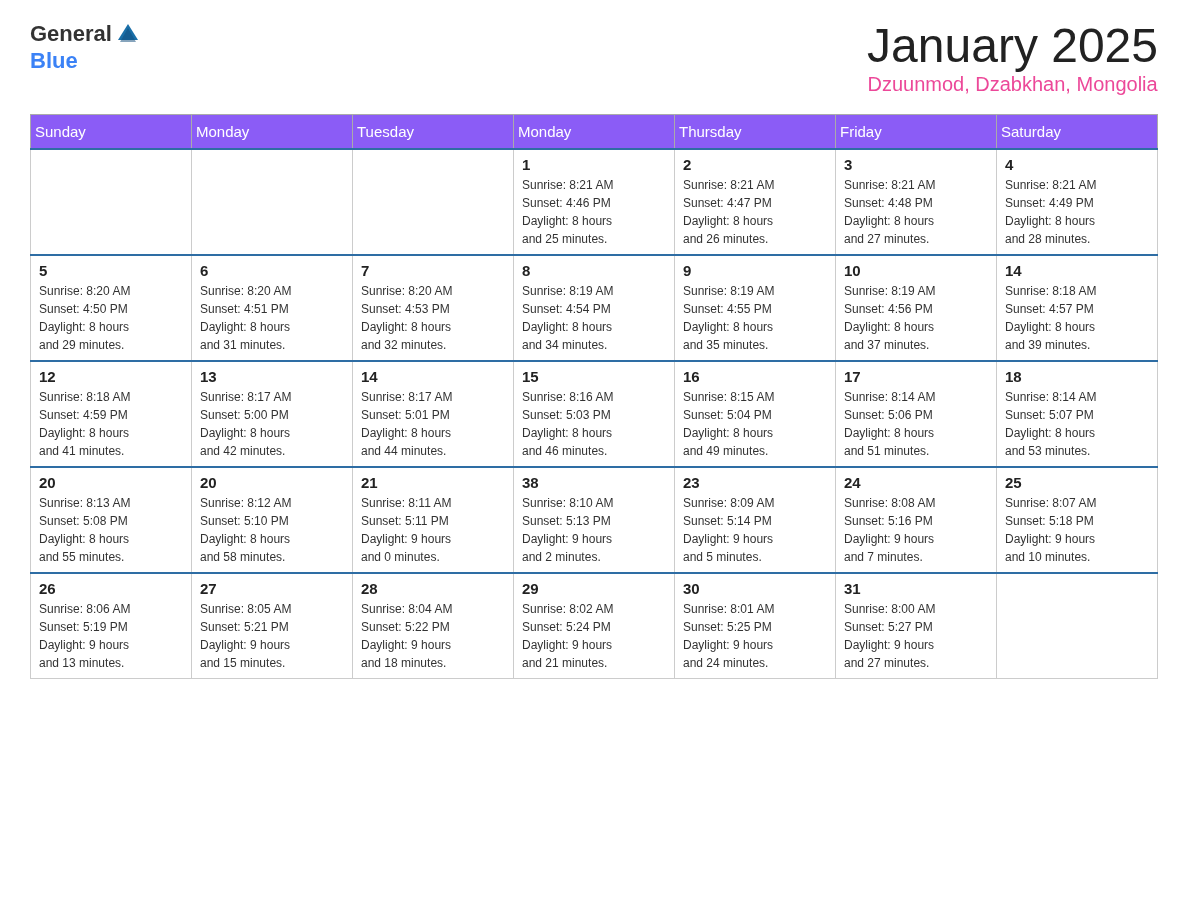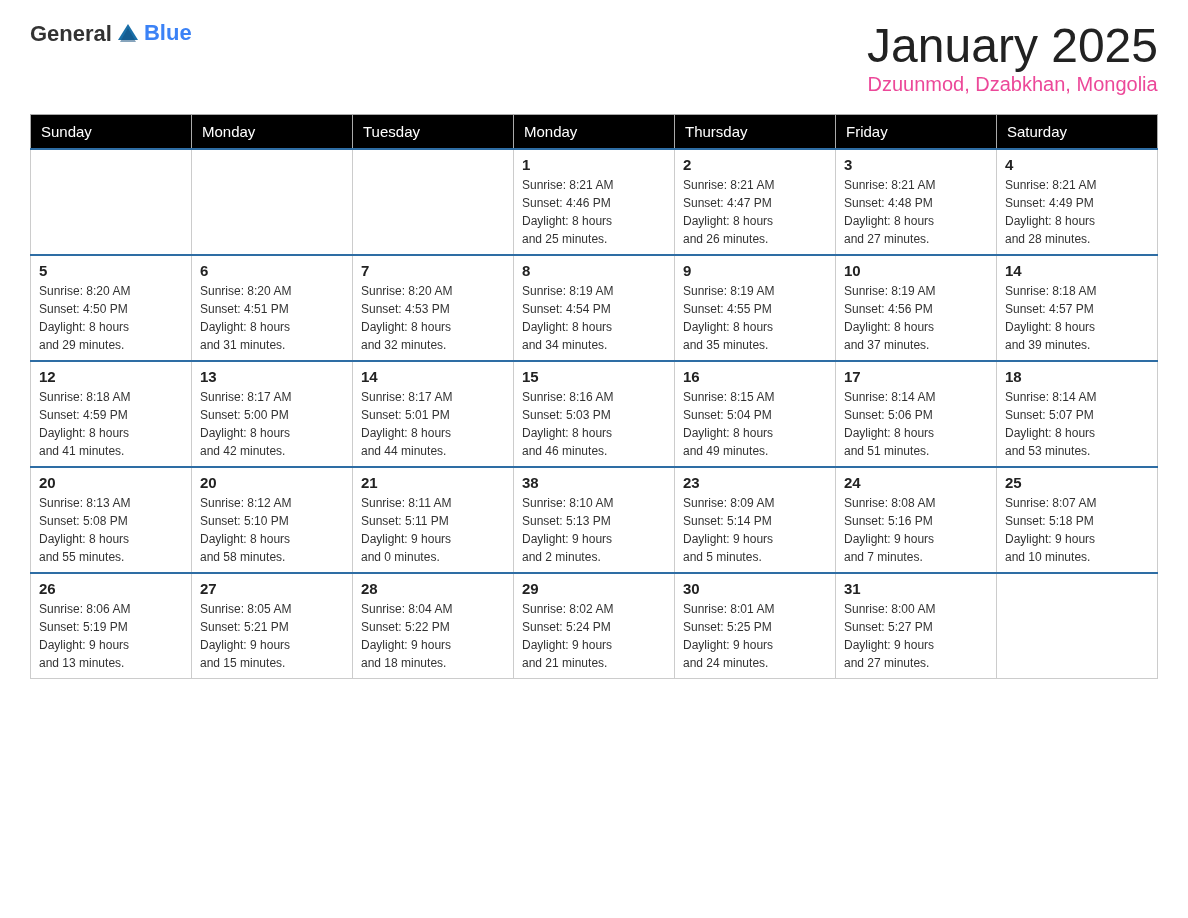--- a/index.html
+++ b/index.html
@@ -26,21 +26,21 @@
       height: 28px;
       margin: 0 2px;
     }
     .logo-text-blue {
       font-size: 22px;
       font-weight: bold;
       color: #3b82f6;
     }
     .logo-wrapper {
       display: flex;
-      flex-direction: row;
+      flex-direction: column;
       align-items: flex-start;
     }
     .logo-top-row {
       display: flex;
       align-items: center;
     }
     .title-section {
       text-align: center;
     }
     .month-title {
@@ -52,23 +52,23 @@
     .location-subtitle {
       font-size: 20px;
       color: #ec4899;
     }
     .calendar {
       width: 100%;
       border-collapse: collapse;
       border: 1px solid #aaa;
     }
     .calendar th {
-      background-color: #000000;
+      background-color: #8b5cf6;
       color: #fff;
-      padding: 8px 10px;
+      padding: 8px 4px;
       font-size: 15px;
       font-weight: normal;
       text-align: left;
       border: 1px solid #aaa;
     }
     .calendar td {
       vertical-align: top;
       padding: 6px 8px;
       border: 1px solid #ccc;
       width: calc(100% / 7);

